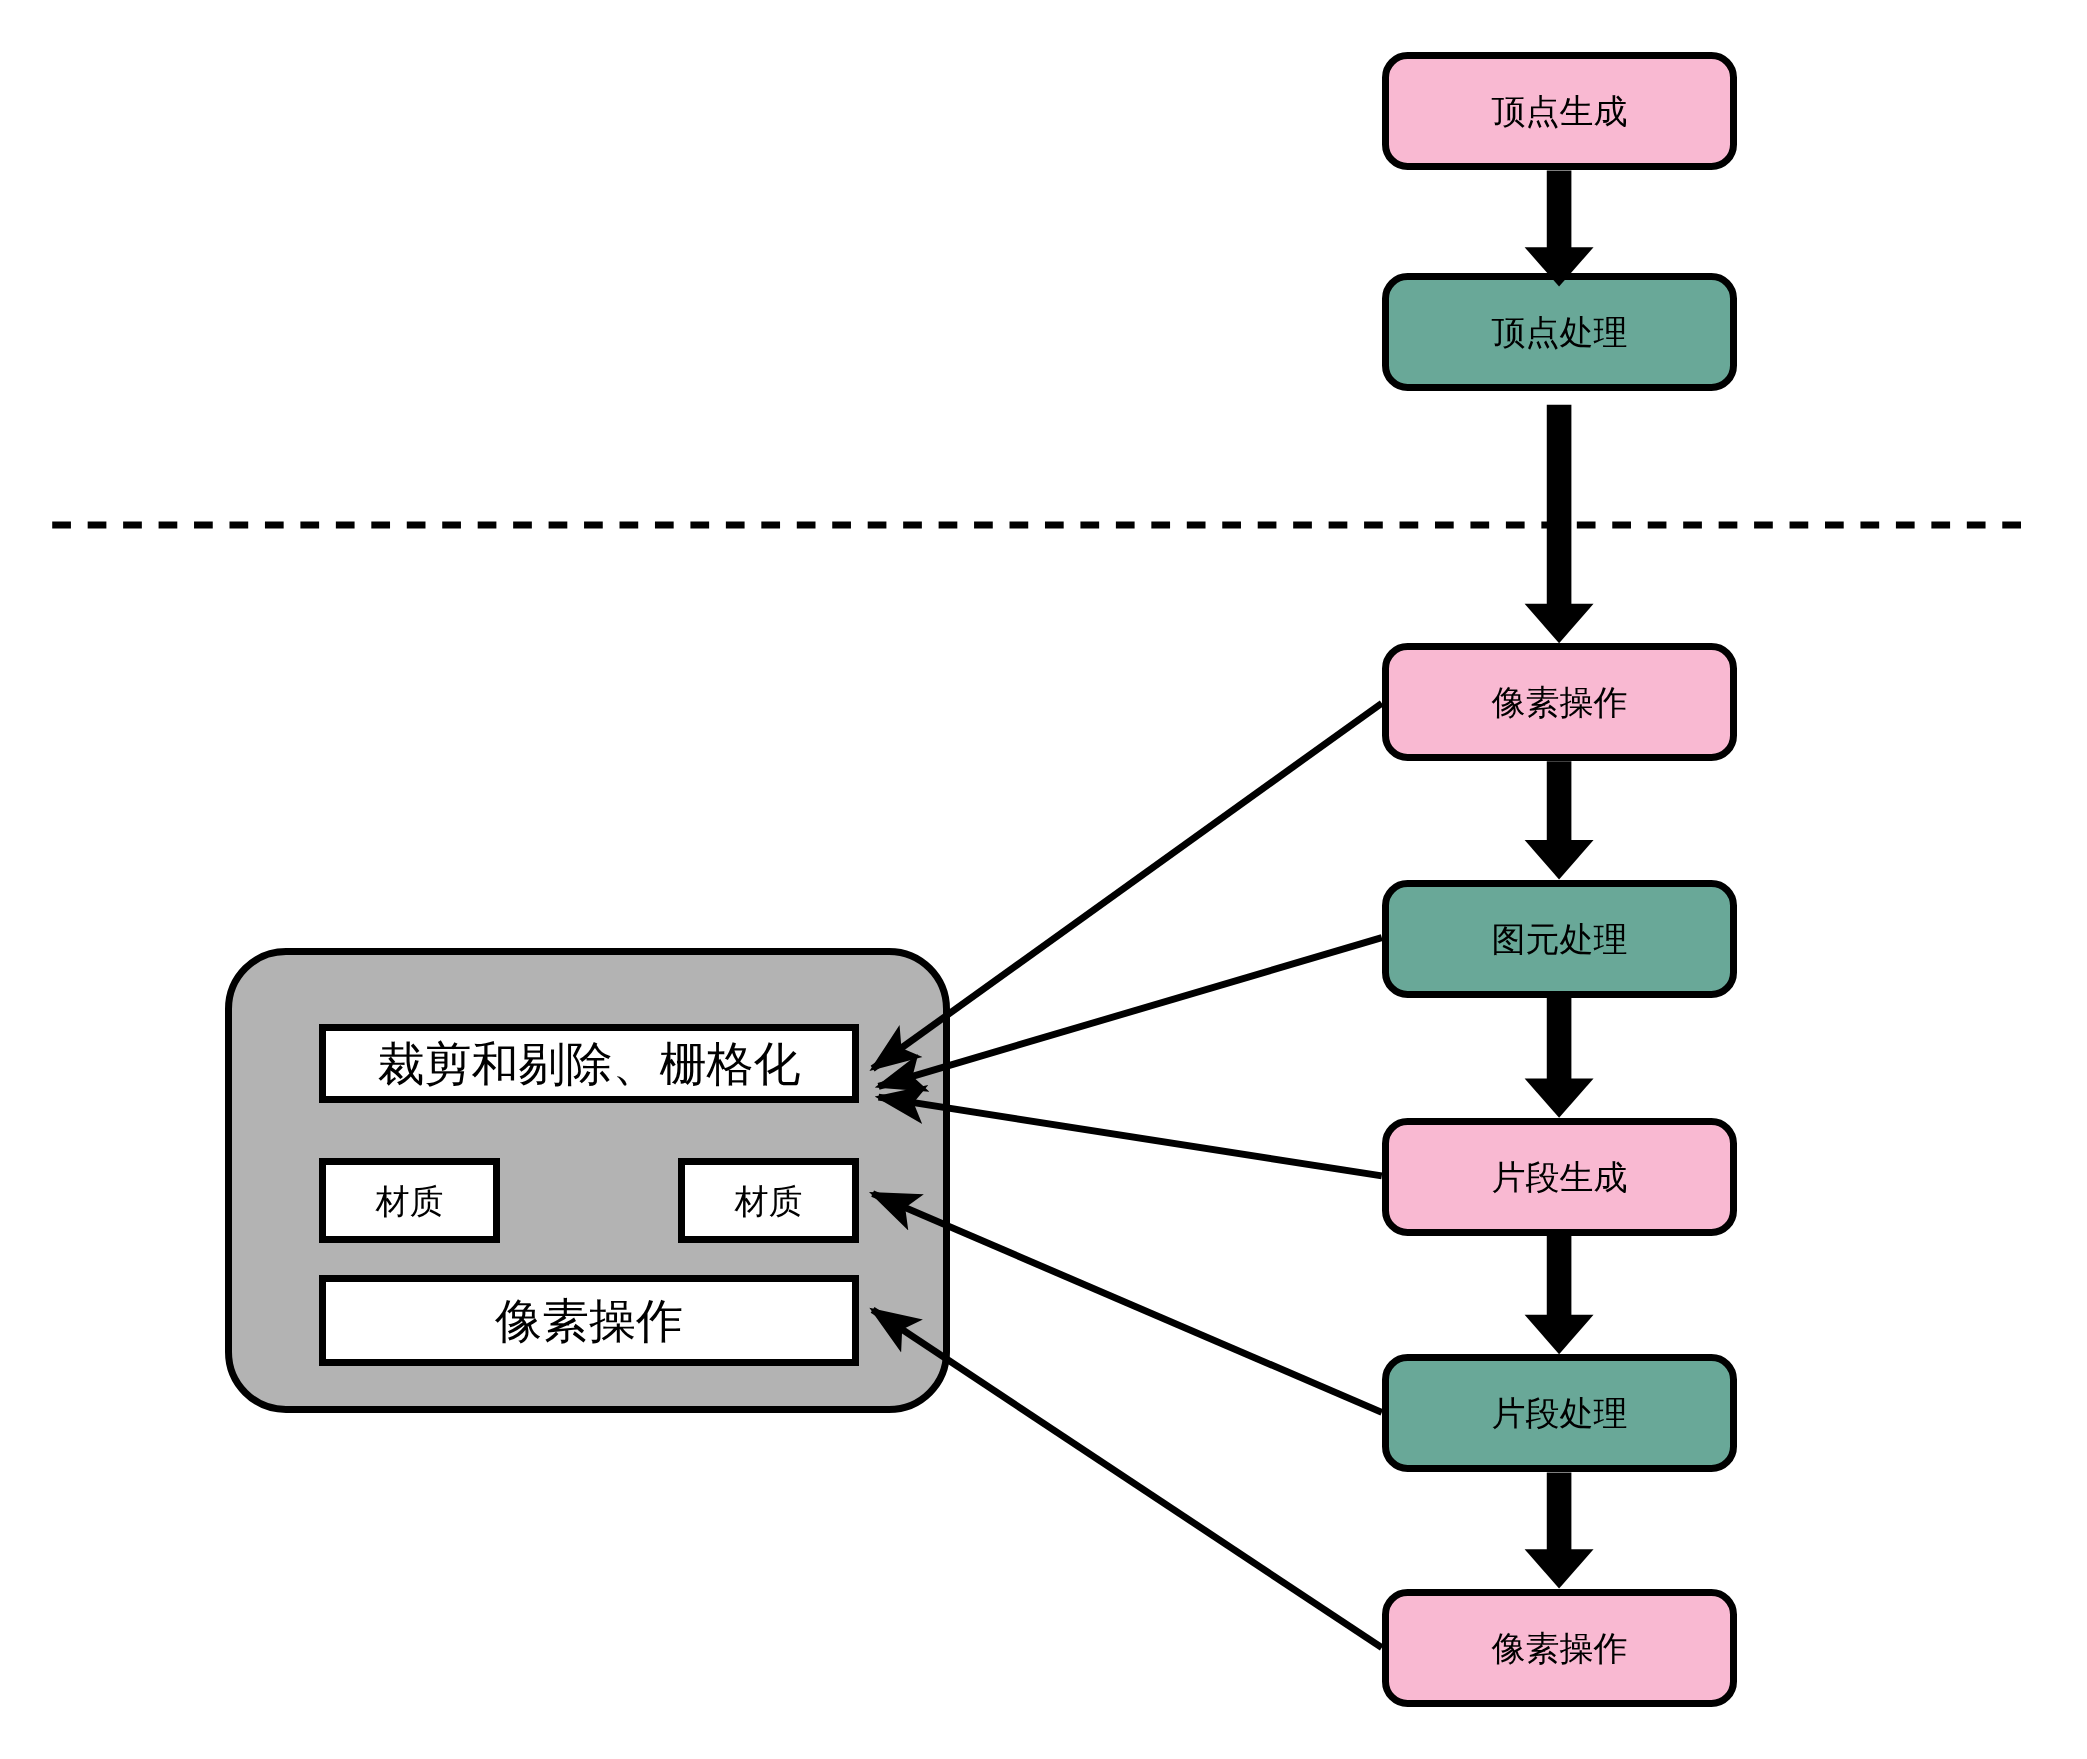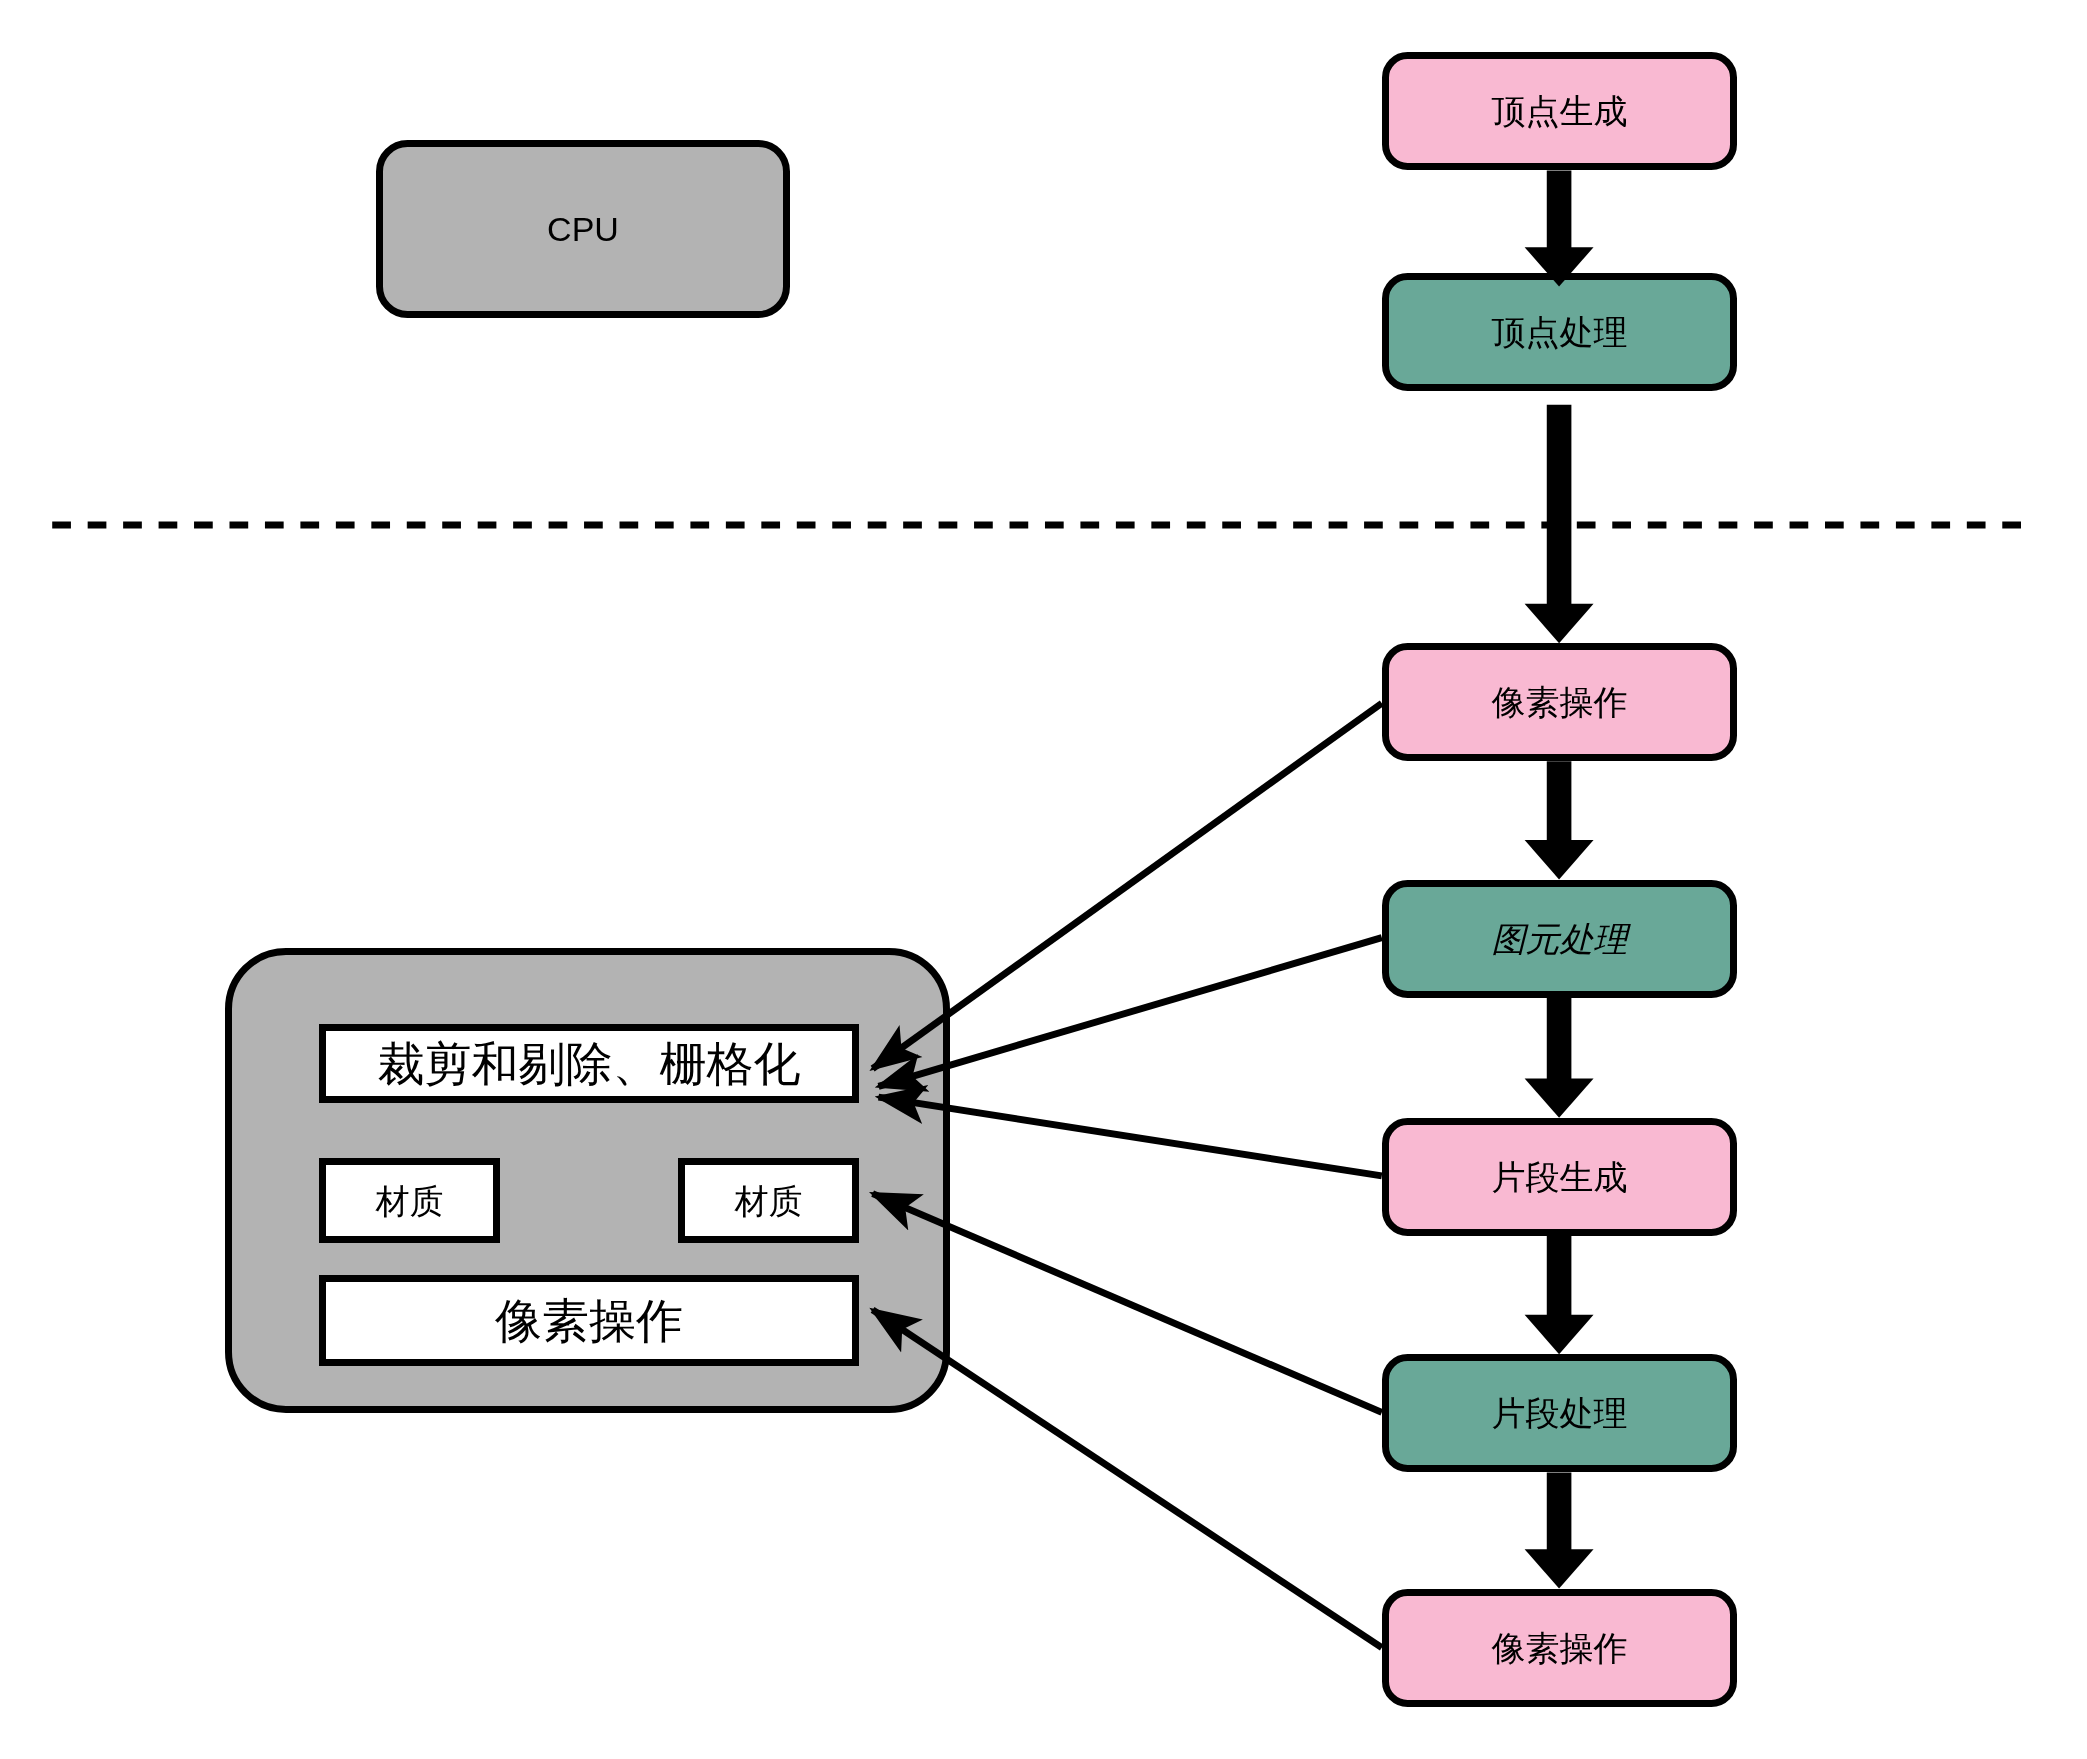--- a/index.html
+++ b/index.html
@@ -17,36 +17,33 @@
   .teal{background:#69A898;}
   .graybox{background:#B3B3B3;}
   .whitebox{background:#ffffff;}
   .cpu{left:376px;top:140px;width:414px;height:178px;border-radius:31.5px;}
   .gpu-container{left:225px;top:948px;width:725px;height:465px;border-radius:61px;}
   .clip-box{left:319px;top:1024px;width:540px;height:79px;font-size:47px;}
   .tex-left{left:319px;top:1158px;width:181px;height:85px;}
   .tex-right{left:678px;top:1158px;width:181px;height:85px;}
   .pixop-white{left:319px;top:1275px;width:540px;height:91px;font-size:47px;}
   .p-col{left:1382px;width:355px;height:118px;}
-  .p0{top:52px;}  .p1{top:273px;justify-content:center;} .p2{top:643px;} .p3{top:880px;font-style:italic;}
+  .p0{top:52px;}  .p1{top:273px;justify-content:center;} .p2{top:643px;} .p3{top:880px;}
   .p4{top:1118px;}.p5{top:1354px;}.p6{top:1589px;}
   svg.links{position:absolute;left:0;top:0;z-index:5;pointer-events:none;}
   .thick{stroke:#000;stroke-width:25px;}
   .thin{stroke:#000;stroke-width:7px;fill:none;}
   .dash{stroke:#000;stroke-width:7px;stroke-dasharray:19 17;}
   .head{fill:#000;stroke:none;}
 </style>
 </head>
 <body>
 
 <div class="canvas">
 
-  <div class="node graybox cpu">
-    <span>CPU</span>
-  </div>
 
   <div class="node graybox gpu-container"></div>
   <div class="node whitebox clip-box">
     <span>裁剪和剔除、栅格化</span>
   </div>
   <div class="node whitebox tex-left">
     <span>材质</span>
   </div>
   <div class="node whitebox tex-right">
     <span>材质</span>

